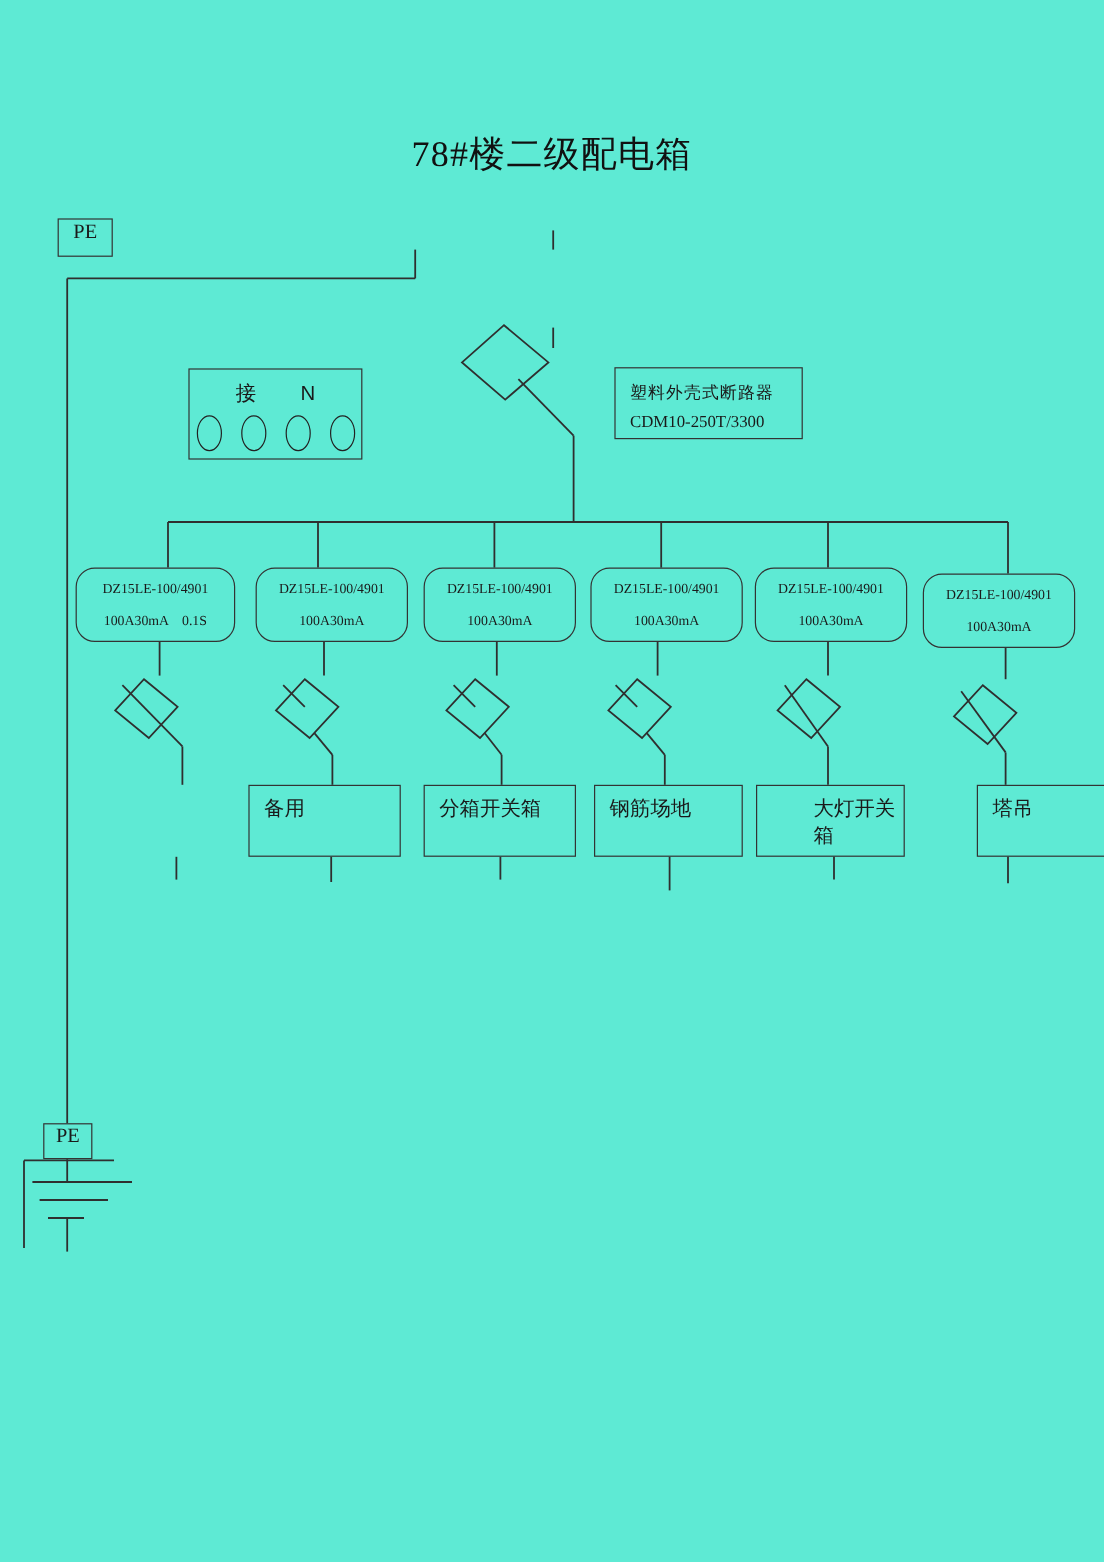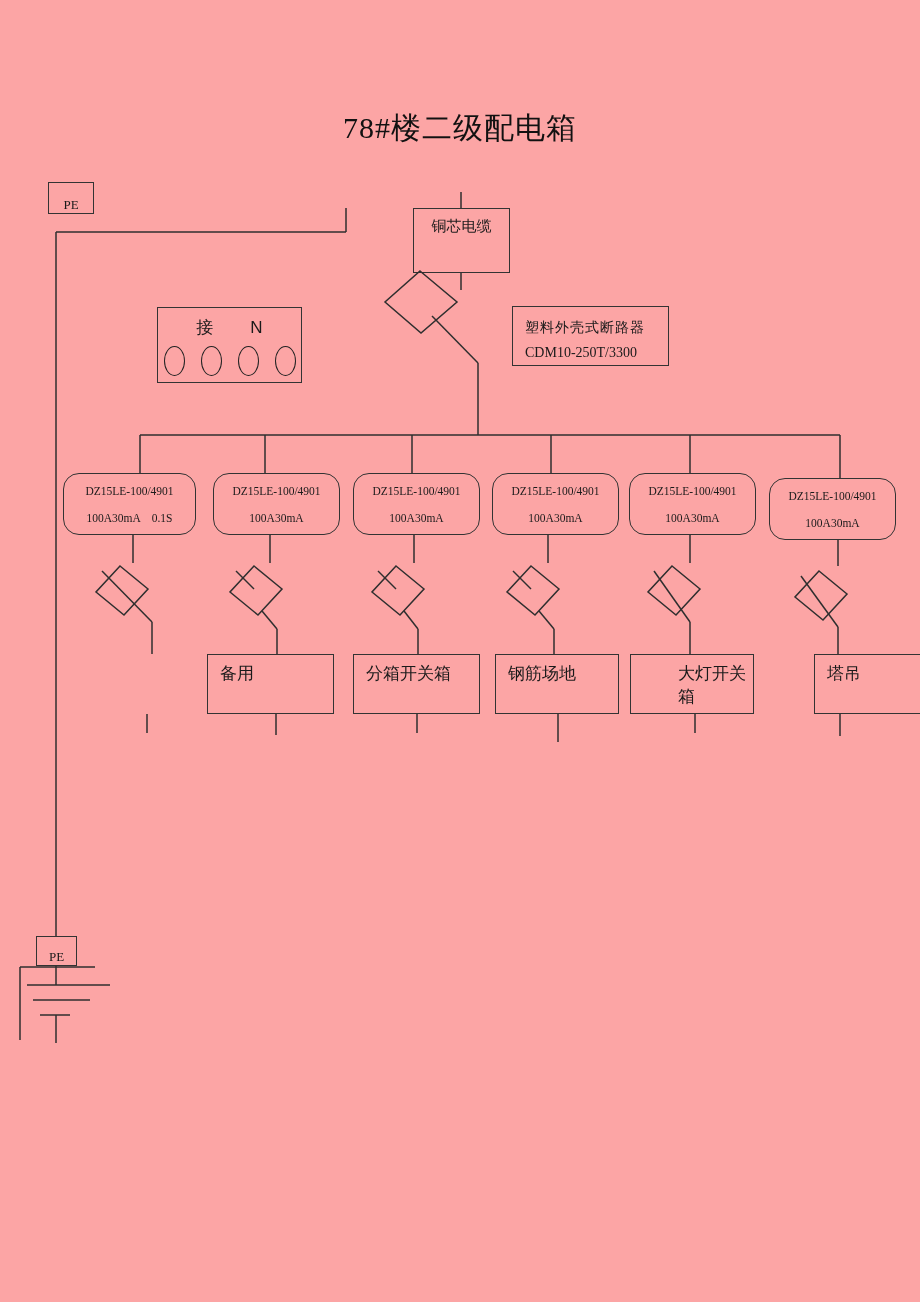--- a/index.html
+++ b/index.html
@@ -8,44 +8,44 @@
     background: #ffffff;
   }
   body {
     font-family: "Liberation Serif", "DejaVu Serif", serif;
     color: #1a1a1a;
   }
   #page {
     position: relative;
     width: 920px;
     height: 1302px;
-    background: #fca5a5;
+    background: #5eead4;
     overflow: hidden;
   }
   #title {
     position: absolute;
     left: 0;
     top: 108px;
     width: 920px;
     text-align: center;
     font-size: 30px;
     font-family: "Liberation Serif", "DejaVu Serif", serif;
     letter-spacing: 1px;
     color: #111;
   }
   .box {
     position: absolute;
     border: 1.4px solid #333;
     background: transparent;
     box-sizing: border-box;
   }
   .pe-box {
-    font-size: 13px;
+    font-size: 17px;
     display: flex;
-    align-items: flex-end;
+    align-items: flex-start;
     justify-content: center;
   }
   .cable-box {
     font-size: 15px;
     padding-top: 8px;
     text-align: center;
   }
   .cable-box .t {
     display: block;
     font-family: "Liberation Sans", "DejaVu Sans", sans-serif;
@@ -133,23 +133,20 @@
 <body>
 
 <div id="page">
 
   <div id="title">78#楼二级配电箱</div>
 
   <div class="box pe-box" style="left:48px; top:182px; width:46px; height:32px;">
     <span>PE</span>
   </div>
 
-  <div class="box cable-box" style="left:413px; top:208px; width:97px; height:65px;">
-    <span class="t">铜芯电缆</span>
-  </div>
 
   <div class="box note-box" style="left:512px; top:306px; width:157px; height:60px;">
     <span class="l1">塑料外壳式断路器</span>
     <span class="l2">CDM10-250T/3300</span>
   </div>
 
   <div class="box neutral-box" style="left:157px; top:307px; width:145px; height:76px;">
     <span class="neutral-title">接　N</span>
     <span class="neutral-holes">
       <span class="hole"></span>

